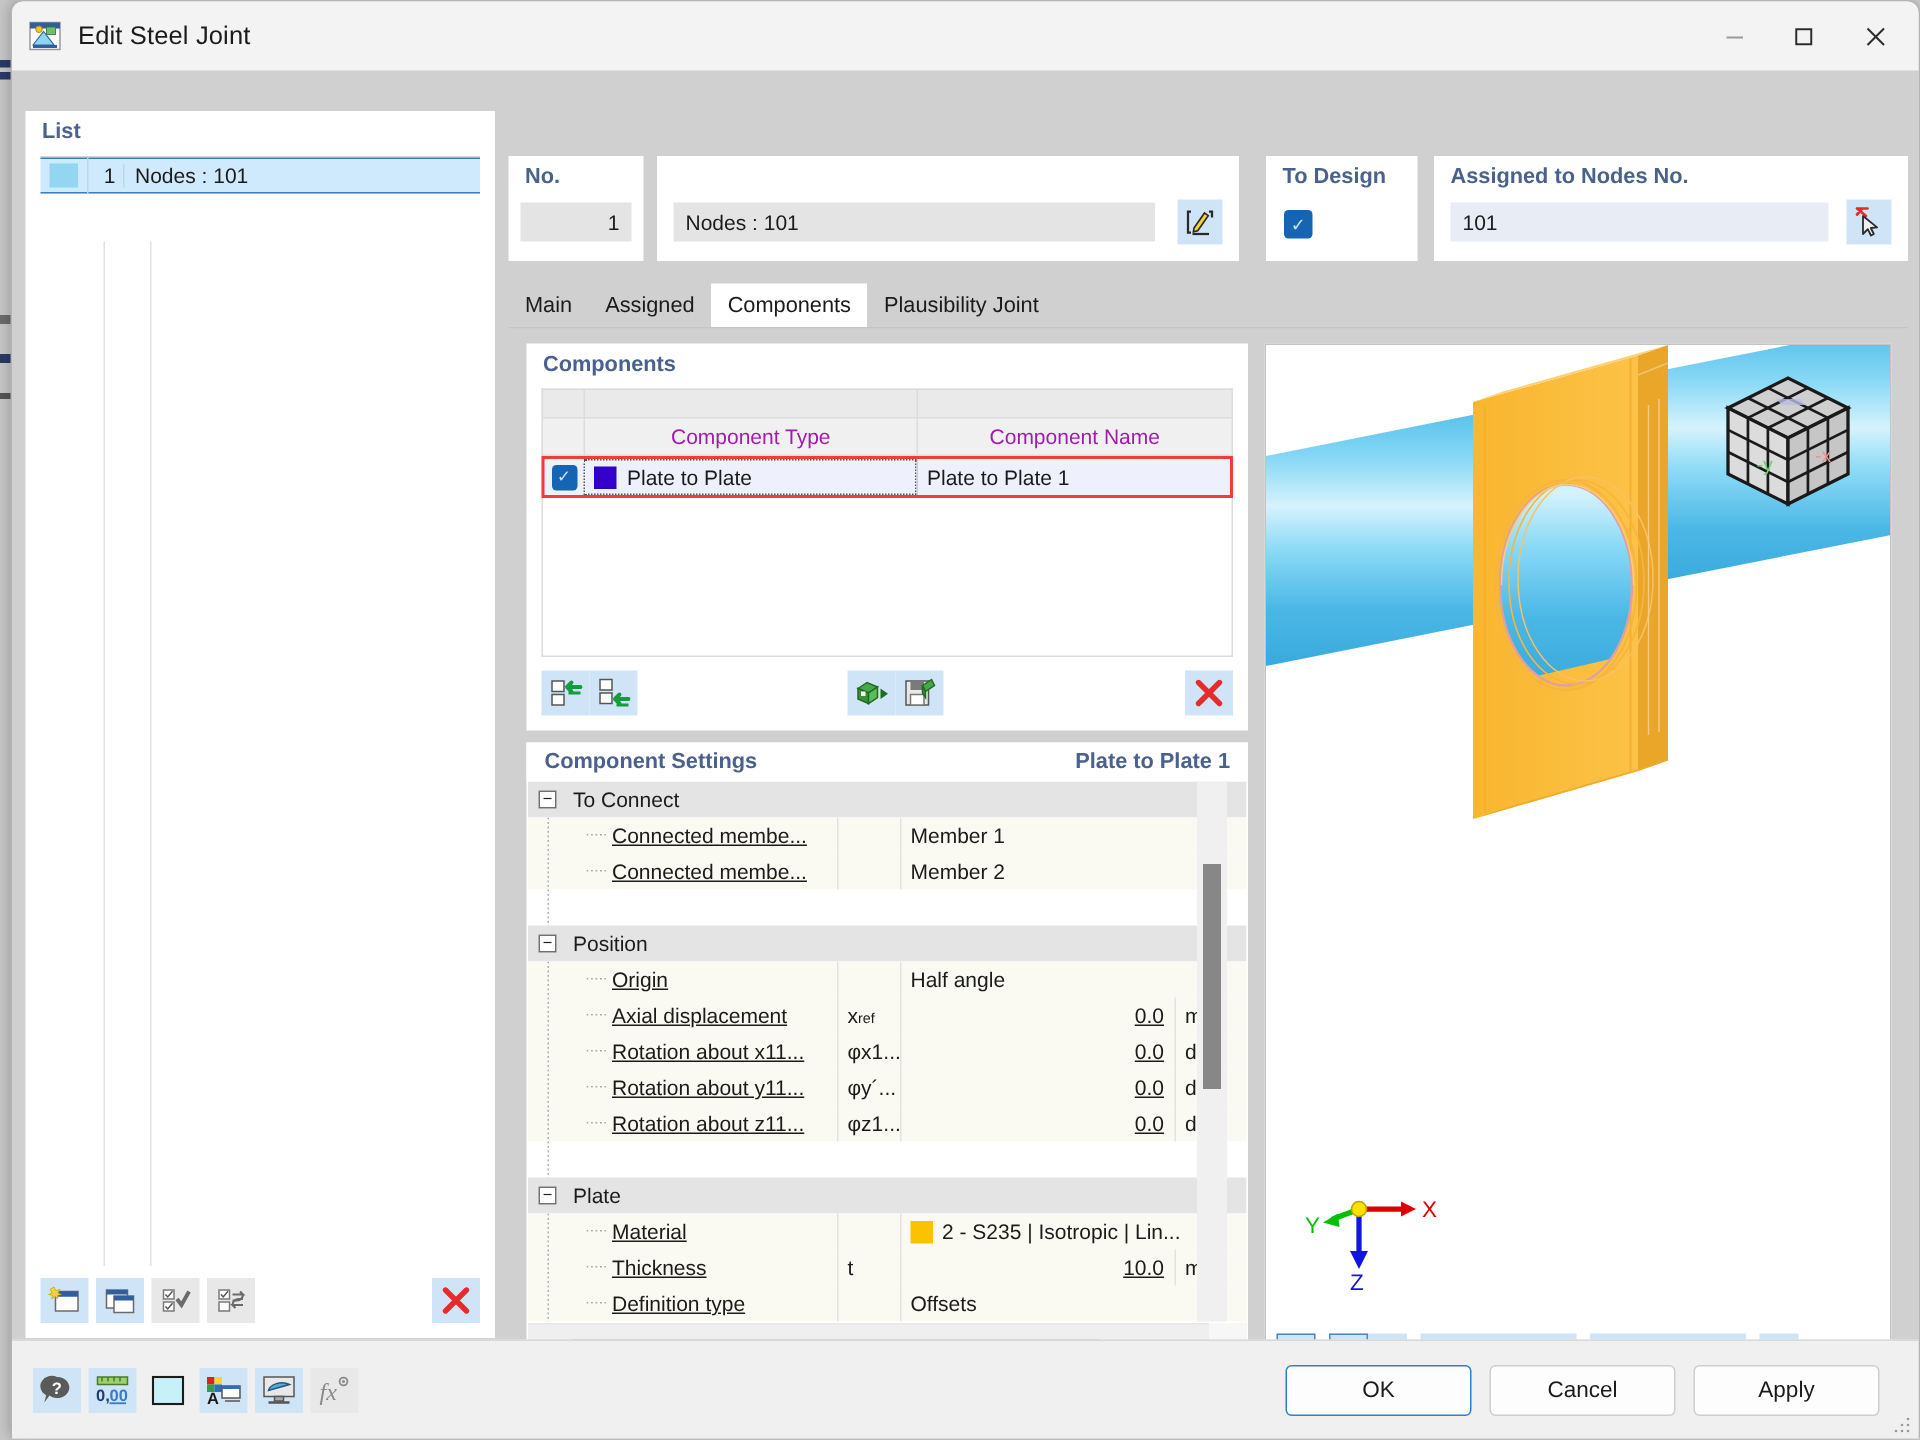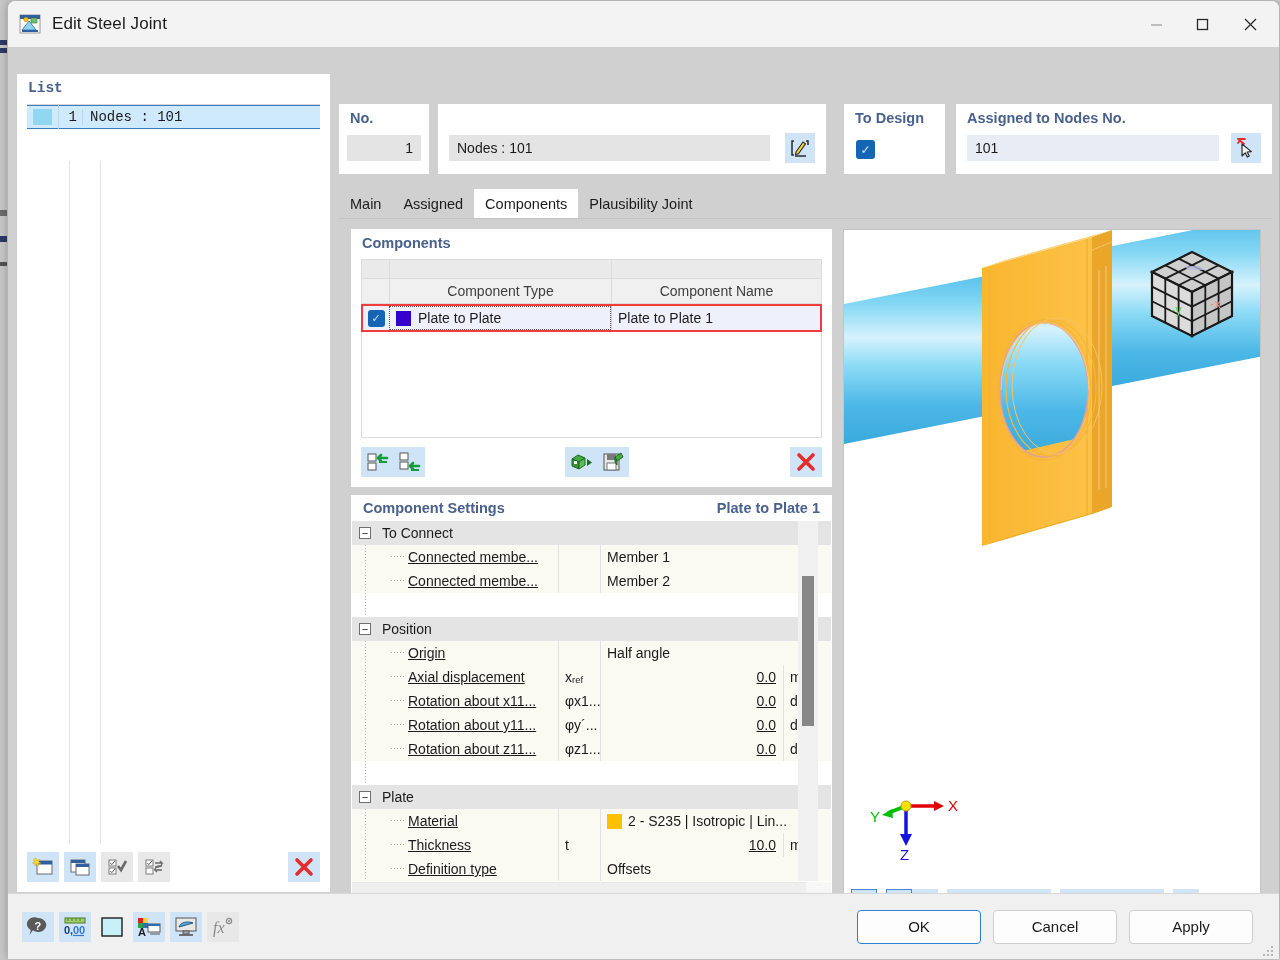--- a/index.html
+++ b/index.html
@@ -77,21 +77,21 @@
   .panel {
     position: absolute;
     background: #ffffff;
   }
   .panel-title {
     font-size: 14.5px; font-weight: bold; color: #49618c;
     padding: 6px 0 0 11px;
   }
 
   
-  #list-panel { left: 9px; top: 27px; width: 313px; height: 818px; font-family: Liberation Mono, monospace; }
+  #list-panel { left: 9px; top: 27px; width: 313px; height: 818px; }
   .list-rows { position: absolute; left: 10px; top: 30px; right: 10px; bottom: 48px;
                border-top: 1px solid #d6d6d6; }
   .list-row {
     display: flex; align-items: center; height: 24px;
     background: #cfeafc;
     border-top: 1px solid #3a7cbf; border-bottom: 1px solid #3a7cbf;
     font-size: 14px; color: #1b1b1b;
   }
   .list-swatch-cell { width: 32px; height: 24px; display: flex; align-items: center; justify-content: center;
                       border-right: 1px solid #b9d8ee; }
@@ -166,21 +166,21 @@
     position: absolute; left: 10px; top: 30px; right: 10px; height: 19px;
     background: #eaeaea; border: 1px solid #dcdcdc; border-bottom: none;
     display: flex;
   }
   .grid-header-spacer .c0 { width: 28px; border-right: 1px solid #dcdcdc; }
   .grid-header-spacer .c1 { width: 222px; border-right: 1px solid #dcdcdc; }
   .grid-header {
     position: absolute; left: 10px; top: 49px; right: 10px; height: 26px;
     background: #f0f0f0; border: 1px solid #dcdcdc;
     display: flex; align-items: center;
-    font-size: 14px; color: #404040;
+    font-size: 14px; color: #a21caf;
   }
   .grid-header .c0 { width: 28px; height: 26px; border-right: 1px solid #dcdcdc; }
   .grid-header .c1 { width: 222px; height: 26px; border-right: 1px solid #dcdcdc;
                      display:flex; align-items:center; justify-content:center; }
   .grid-header .c2 { flex: 1; height: 26px; display:flex; align-items:center; justify-content:center; }
   .grid-row-sel {
     position: absolute; left: 10px; top: 75px; right: 10px; height: 28px;
     border: 2px solid #f23b3b;
     background: #eef0fb;
     display: flex; align-items: center;

